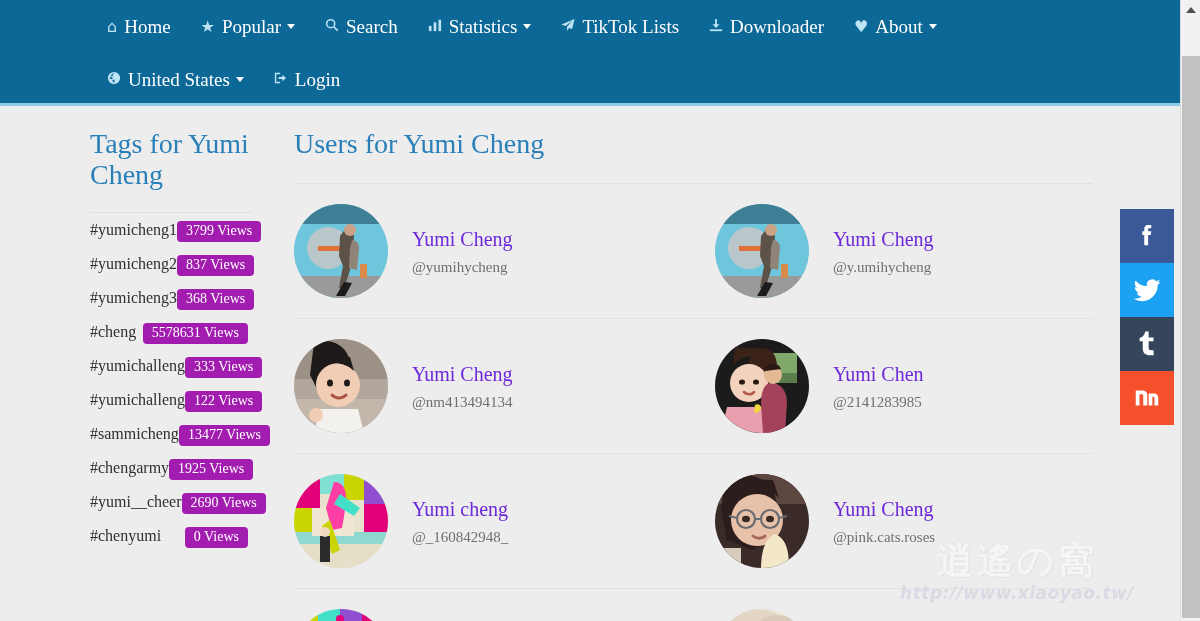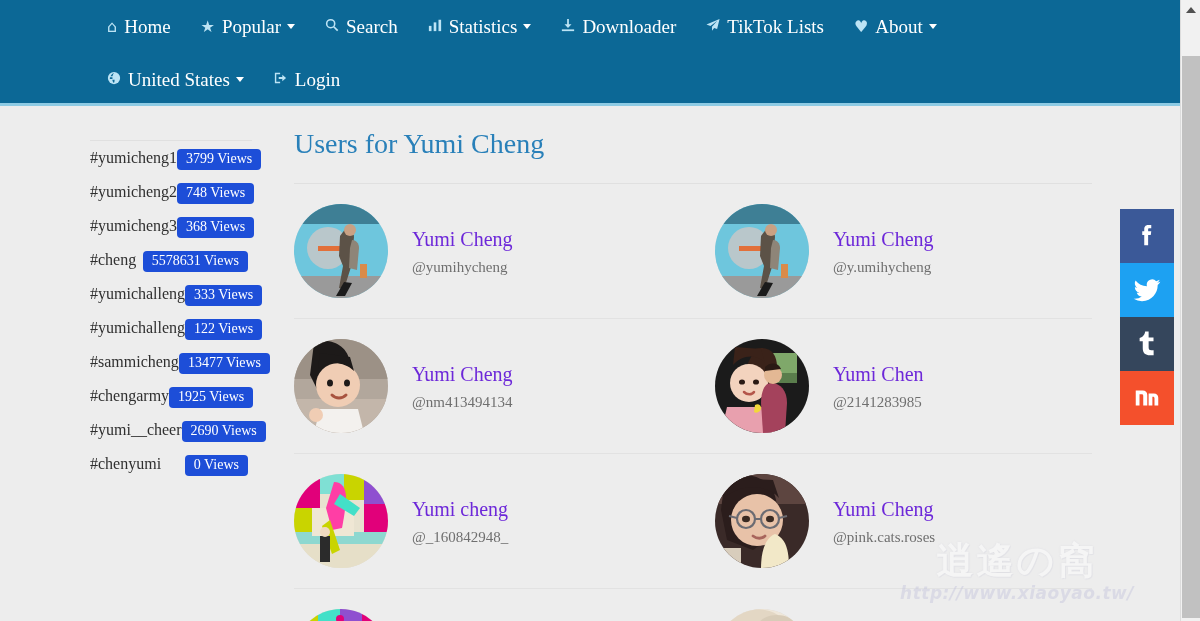--- a/index.html
+++ b/index.html
@@ -114,21 +114,21 @@
     height: 34px;
     padding-right: 4px;
   }
   .tag-name {
     color: #2f2f2f;
     font-size: 16px;
     font-family: "Liberation Serif", serif;
     cursor: pointer;
   }
   .badge {
-    background: #1d4ed8;
+    background: #a21caf;
     color: #ffffff;
     font-size: 14px;
     font-family: "Liberation Serif", serif;
     border-radius: 4px;
     padding: 3px 9px 4px 9px;
     line-height: 1;
     white-space: nowrap;
     cursor: pointer;
   }
 
@@ -290,34 +290,34 @@
                 <rect x="12" y="2" width="3" height="13" fill="#bde4f5"></rect>
               </svg>
           </span>
           <span>Statistics</span>
           <span class="caret"></span>
         </div>
 
         <div class="nav-item">
           <span class="nav-ico">
             <svg width="14" height="14" viewBox="0 0 16 16">
+                <path fill="#bde4f5" d="M15.5 1L0.5 7.3l4.6 1.8L13 3.2 6.8 9.9l.1 4.6 2.4-3.1 3.4 1.3z"></path>
+              </svg>
+          </span>
+          <span>TikTok Lists</span>
+        </div>
+
+        <div class="nav-item">
+          <span class="nav-ico">
+            <svg width="14" height="14" viewBox="0 0 16 16">
                 <path fill="#bde4f5" d="M7 1h2v6h3l-4 4.5L4 7h3z"></path>
                 <rect x="1" y="13" width="14" height="2" fill="#bde4f5"></rect>
               </svg>
           </span>
           <span>Downloader</span>
-        </div>
-
-        <div class="nav-item">
-          <span class="nav-ico">
-            <svg width="14" height="14" viewBox="0 0 16 16">
-                <path fill="#bde4f5" d="M15.5 1L0.5 7.3l4.6 1.8L13 3.2 6.8 9.9l.1 4.6 2.4-3.1 3.4 1.3z"></path>
-              </svg>
-          </span>
-          <span>TikTok Lists</span>
         </div>
 
         <div class="nav-item">
           <span class="nav-ico">♥</span>
           <span>About</span>
           <span class="caret"></span>
         </div>
 
       </div>
 
@@ -343,30 +343,31 @@
           </span>
           <span>Login</span>
         </div>
 
       </div>
     </div>
 
     <div id="body-wrap">
 
       <div id="sidebar">
+        <h1 class="sec-title">Tags for Yumi Cheng</h1>
         <div class="hr"></div>
 
         <div>
           <div class="tag-row">
             <span class="tag-name">#yumicheng1</span>
             <span class="badge">3799 Views</span>
           </div>
           <div class="tag-row">
             <span class="tag-name">#yumicheng2</span>
-            <span class="badge">748 Views</span>
+            <span class="badge">837 Views</span>
           </div>
           <div class="tag-row">
             <span class="tag-name">#yumicheng3</span>
             <span class="badge">368 Views</span>
           </div>
           <div class="tag-row">
             <span class="tag-name">#cheng</span>
             <span class="badge">5578631 Views</span>
           </div>
           <div class="tag-row">

